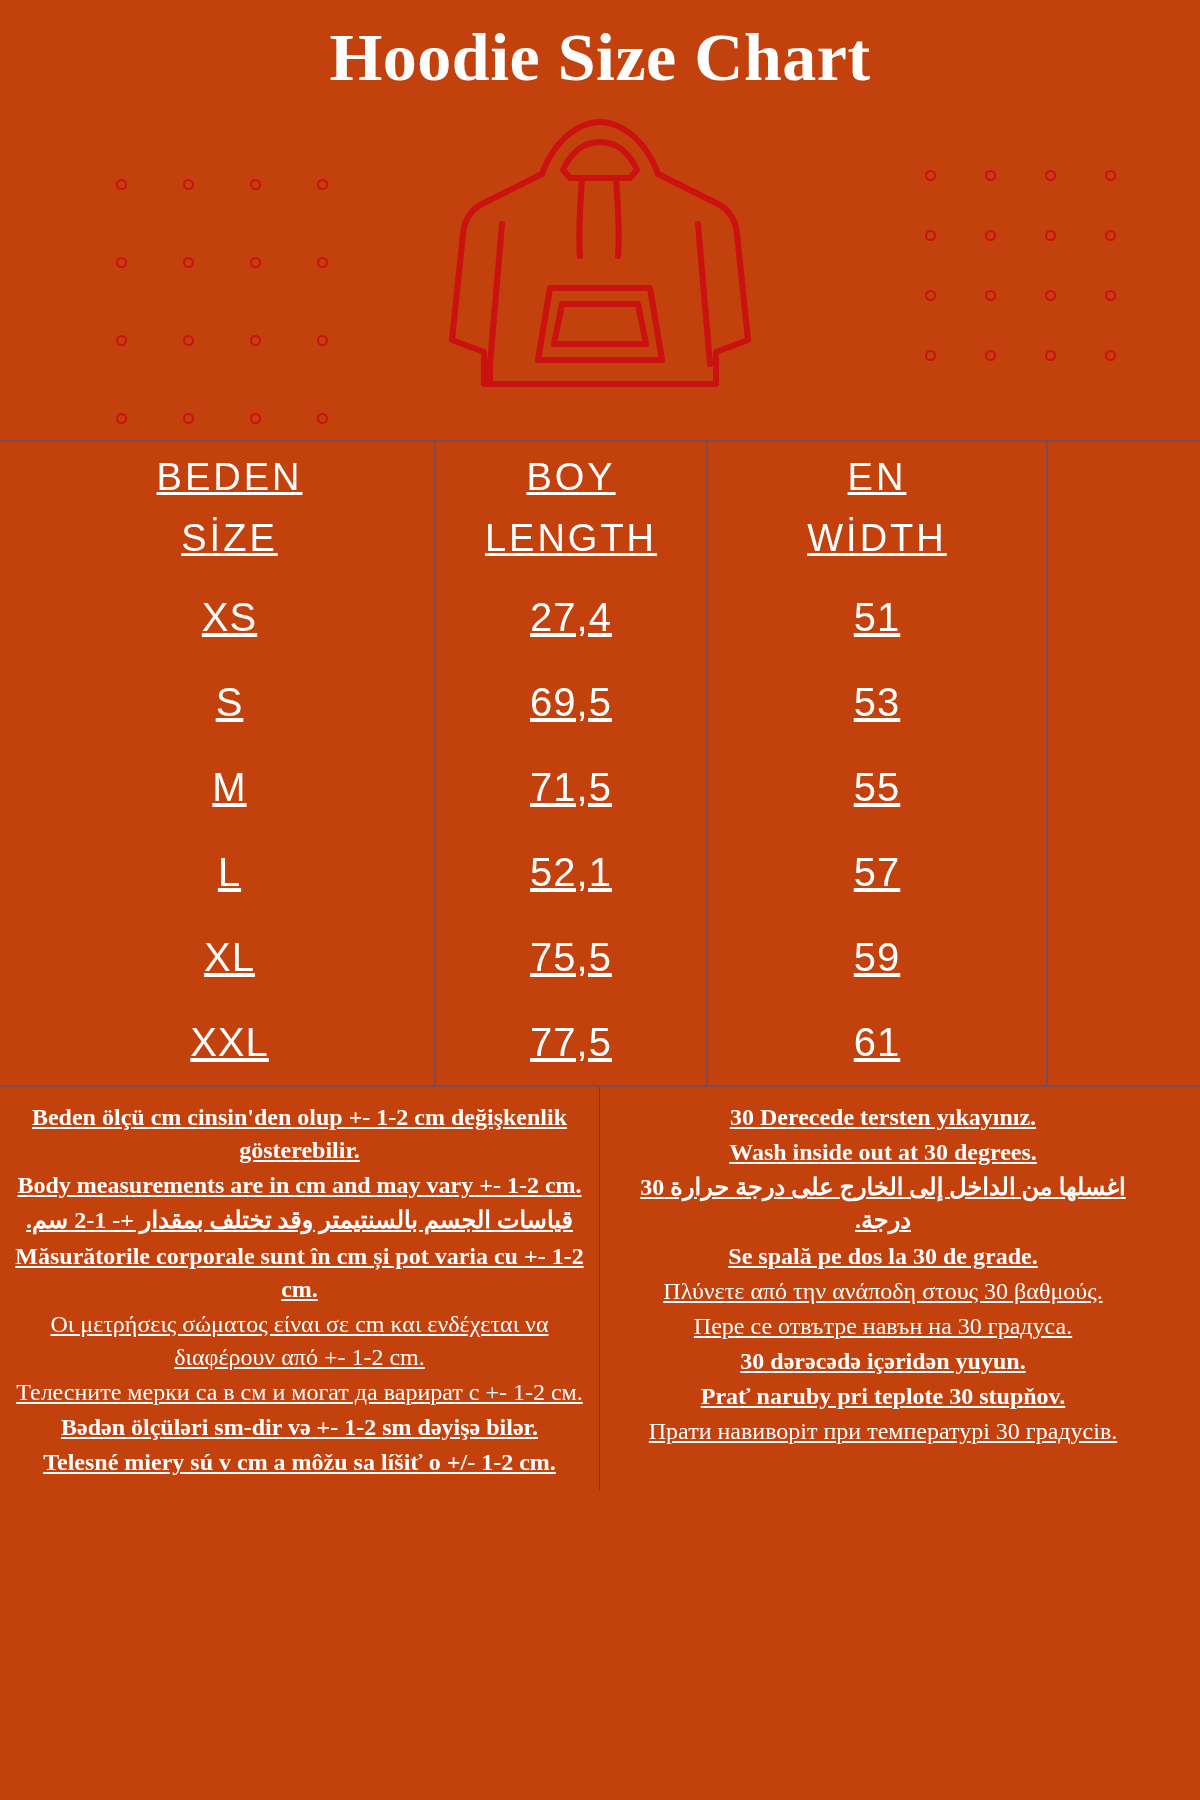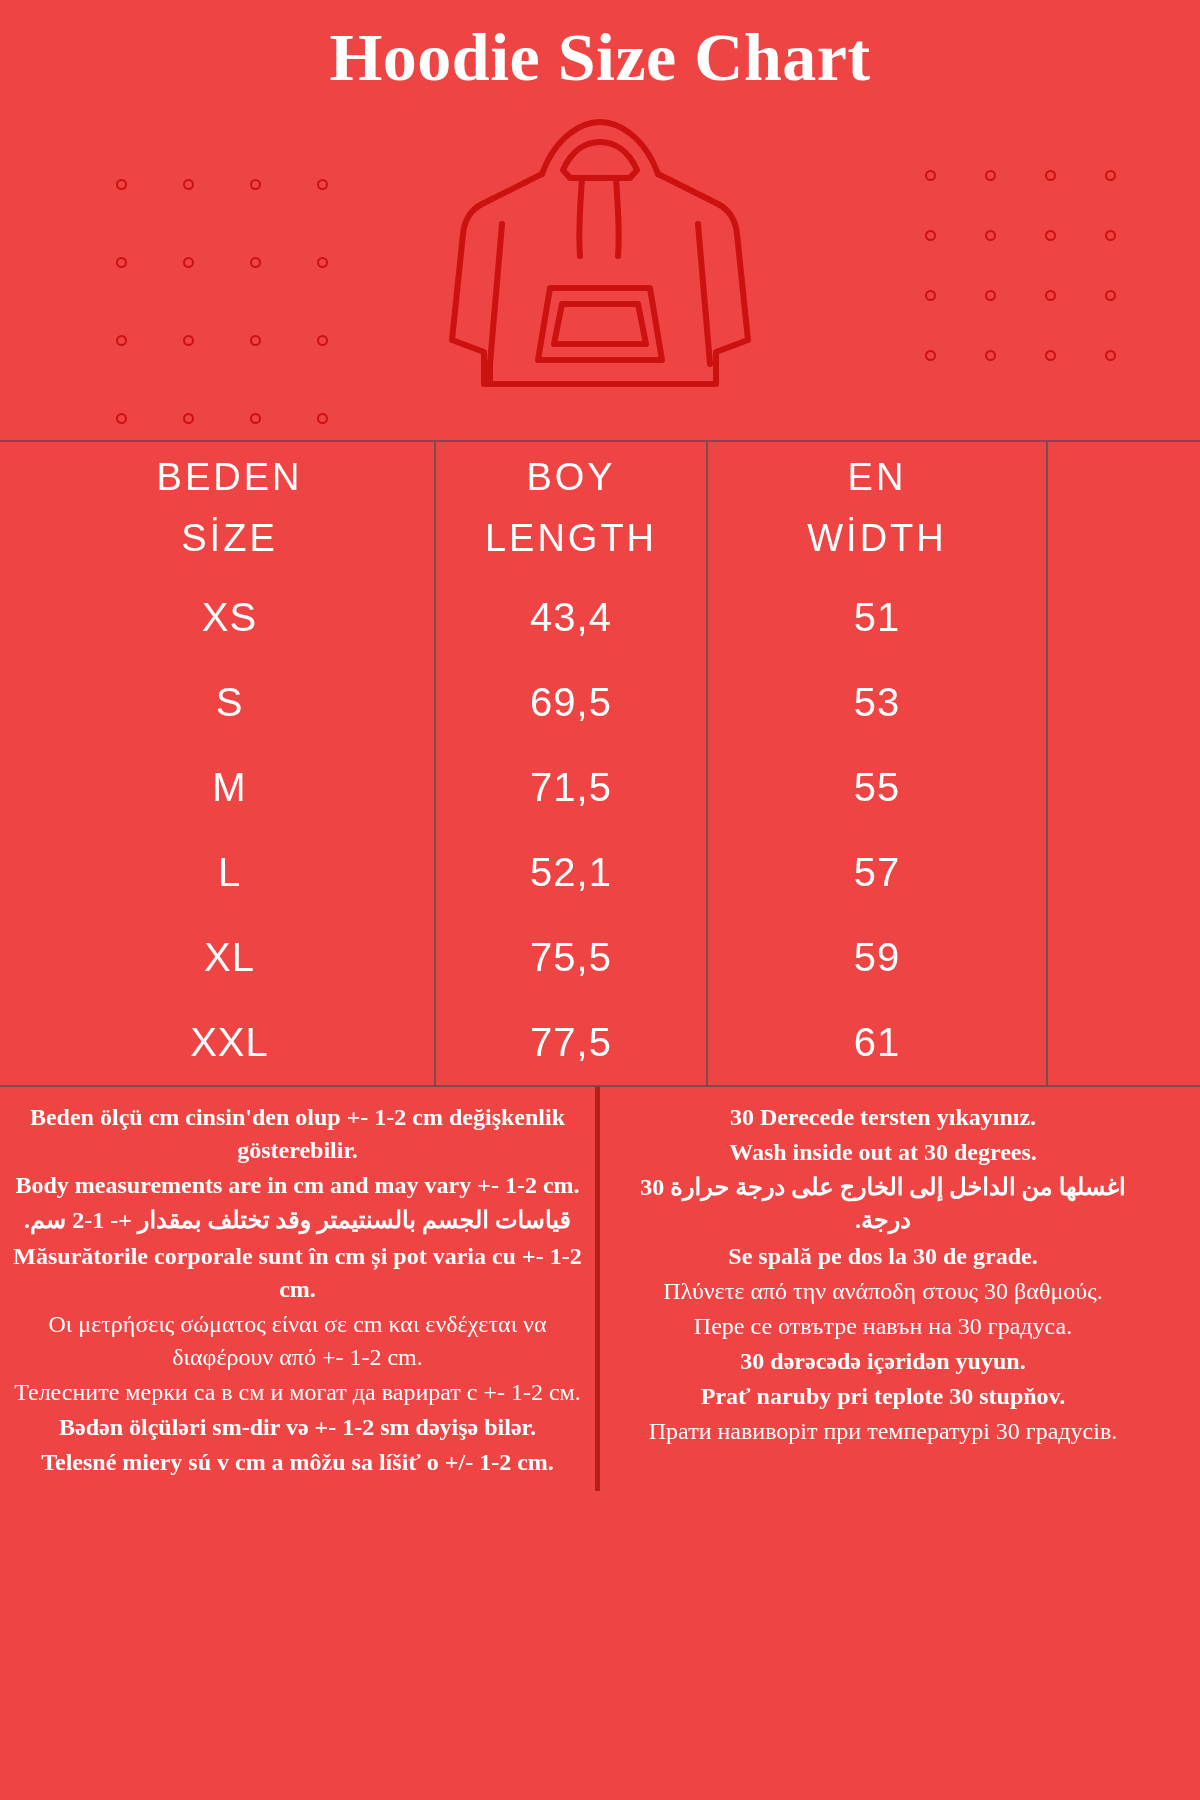--- a/index.html
+++ b/index.html
@@ -12,22 +12,23 @@
     height: 1800px;
     overflow: hidden;
     font-family: "Liberation Sans", sans-serif;
     color: #ffffff;
     position: relative;
   }
   .page {
     position: relative;
     width: 1200px;
     height: 1800px;
-    background: #ef4444;
+    background: #c2410c;
     box-sizing: border-box;
+    text-decoration: underline;
   }
 
   
   .header {
     position: relative;
     height: 440px;
   }
   .title {
     position: absolute;
     top: 18px;
@@ -141,21 +142,21 @@
     box-sizing: border-box;
     padding: 14px 12px 10px 12px;
     font-family: "Liberation Serif", serif;
     font-size: 24px;
     line-height: 1.38;
     text-align: center;
     color: #ffffff;
   }
   .note-col.left {
     width: 600px;
-    border-right: 5px solid #b91c1c;
+    border-right: 1px solid #b91c1c;
     font-weight: bold;
   }
   .note-col.right {
     width: 566px;
     font-weight: bold;
   }
   .note-col p {
     margin: 0 0 2px 0;
   }
   .note-col .thin {
@@ -328,21 +329,21 @@
           </th>
           <th>
             <span></span>
             <span class="h-line2"></span>
           </th>
         </tr>
       </thead>
       <tbody>
         <tr>
           <td>XS</td>
-          <td>43,4</td>
+          <td>27,4</td>
           <td>51</td>
           <td></td>
         </tr>
         <tr>
           <td>S</td>
           <td>69,5</td>
           <td>53</td>
           <td></td>
         </tr>
         <tr>

